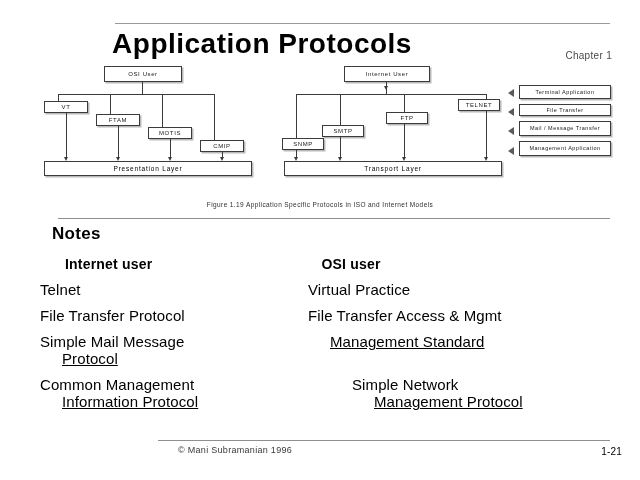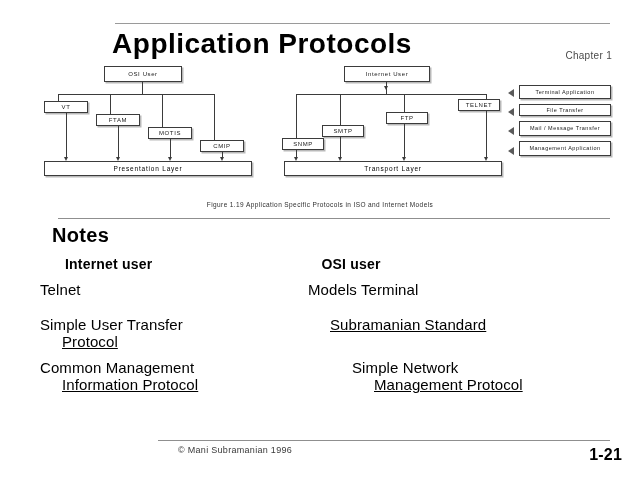--- a/index.html
+++ b/index.html
@@ -139,21 +139,21 @@
     top: 218px;
     left: 58px;
     width: 552px;
     height: 1px;
     background: #8f8f8f;
   }
   #notes-heading {
     position: absolute;
     top: 224px;
     left: 52px;
-    font-size: 20px;
+    font-size: 17px;
     font-weight: bold;
     letter-spacing: .3px;
   }
 
   #notes-table {
     position: absolute;
     top: 256px;
     left: 40px;
     width: 580px;
   }
@@ -192,22 +192,22 @@
     left: 178px;
     font-size: 9px;
     line-height: 11px;
     color: #3a3a3a;
     letter-spacing: .3px;
   }
   #page-number {
     position: absolute;
     top: 446px;
     right: 18px;
-    font-size: 16px;
-    font-weight: bold;
+    font-size: 10px;
+    font-weight: normal;
     letter-spacing: .2px;
   }
 </style>
 </head>
 <body>
 
 <div id="chapter-label">Chapter 1</div>
 <div id="header-rule"></div>
 <div id="slide-title">Application Protocols</div>
 
@@ -324,34 +324,40 @@
   <div class="notes-row">
     <div class="colhead col-left">Internet user</div>
     <div class="colhead col-right">OSI user</div>
   </div>
 
   <div class="notes-row">
     <div class="cell col-left">
       <span>Telnet</span>
     </div>
     <div class="cell col-right">
-      <span>Models Terminal</span>
-    </div>
-  </div>
-
-  <div class="notes-row">
+      <span>Virtual Practice</span>
+    </div>
   </div>
 
   <div class="notes-row">
     <div class="cell col-left">
-      <span>Simple User Transfer</span>
+      <span>File Transfer Protocol</span>
+    </div>
+    <div class="cell col-right">
+      <span>File Transfer Access &amp; Mgmt</span>
+    </div>
+  </div>
+
+  <div class="notes-row">
+    <div class="cell col-left">
+      <span>Simple Mail Message</span>
       <span class="l2">Protocol</span>
     </div>
     <div class="cell col-right">
-      <span class="l2">Subramanian Standard</span>
+      <span class="l2">Management Standard</span>
     </div>
   </div>
 
   <div class="notes-row">
     <div class="cell col-right">
       <span>Common Management</span>
       <span class="l2">Information Protocol</span>
     </div>
     <div class="cell col-left">
       <span>Simple Network</span>

